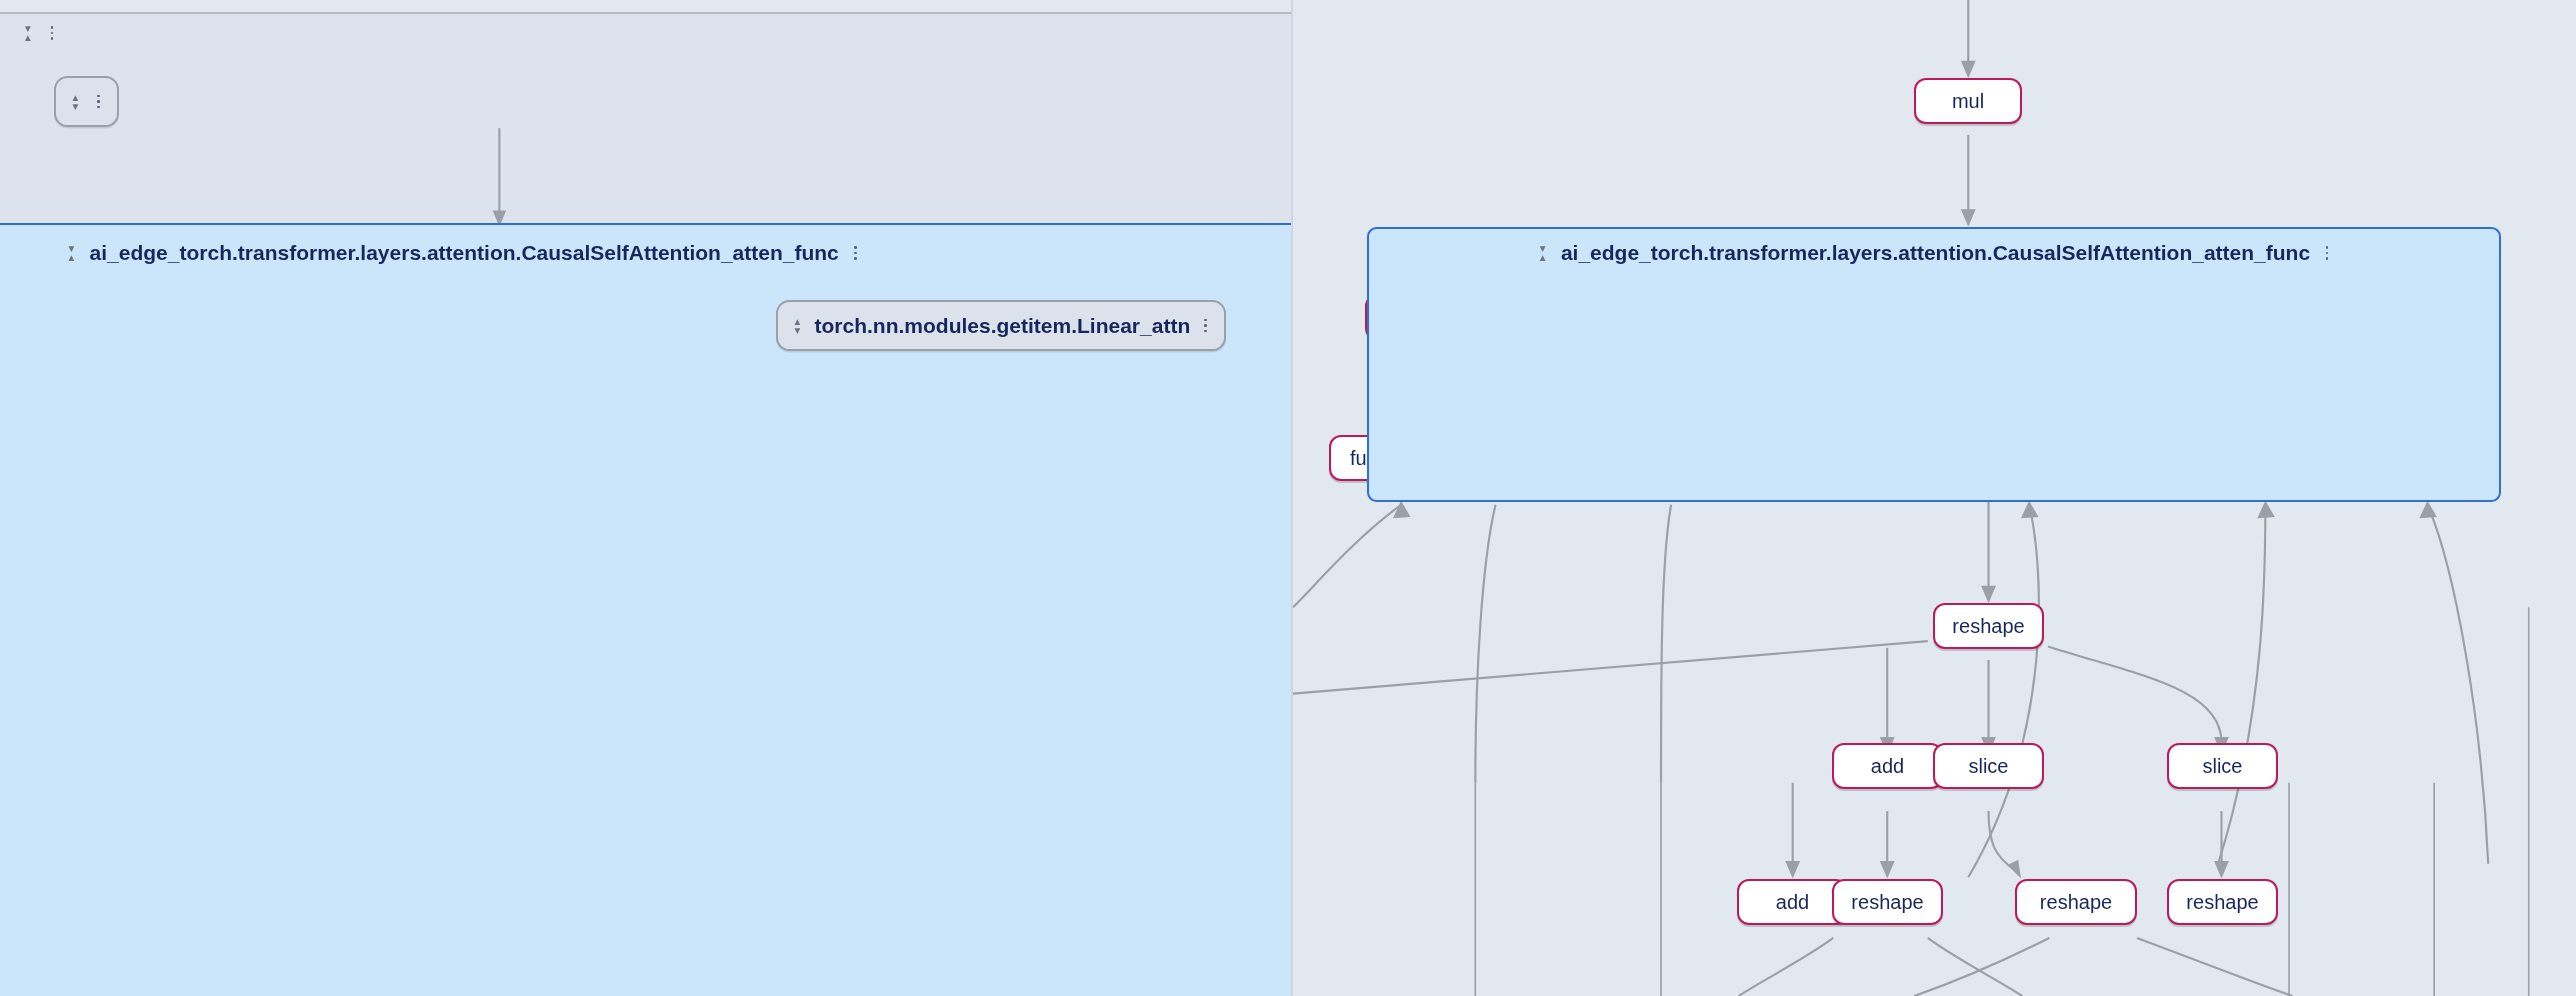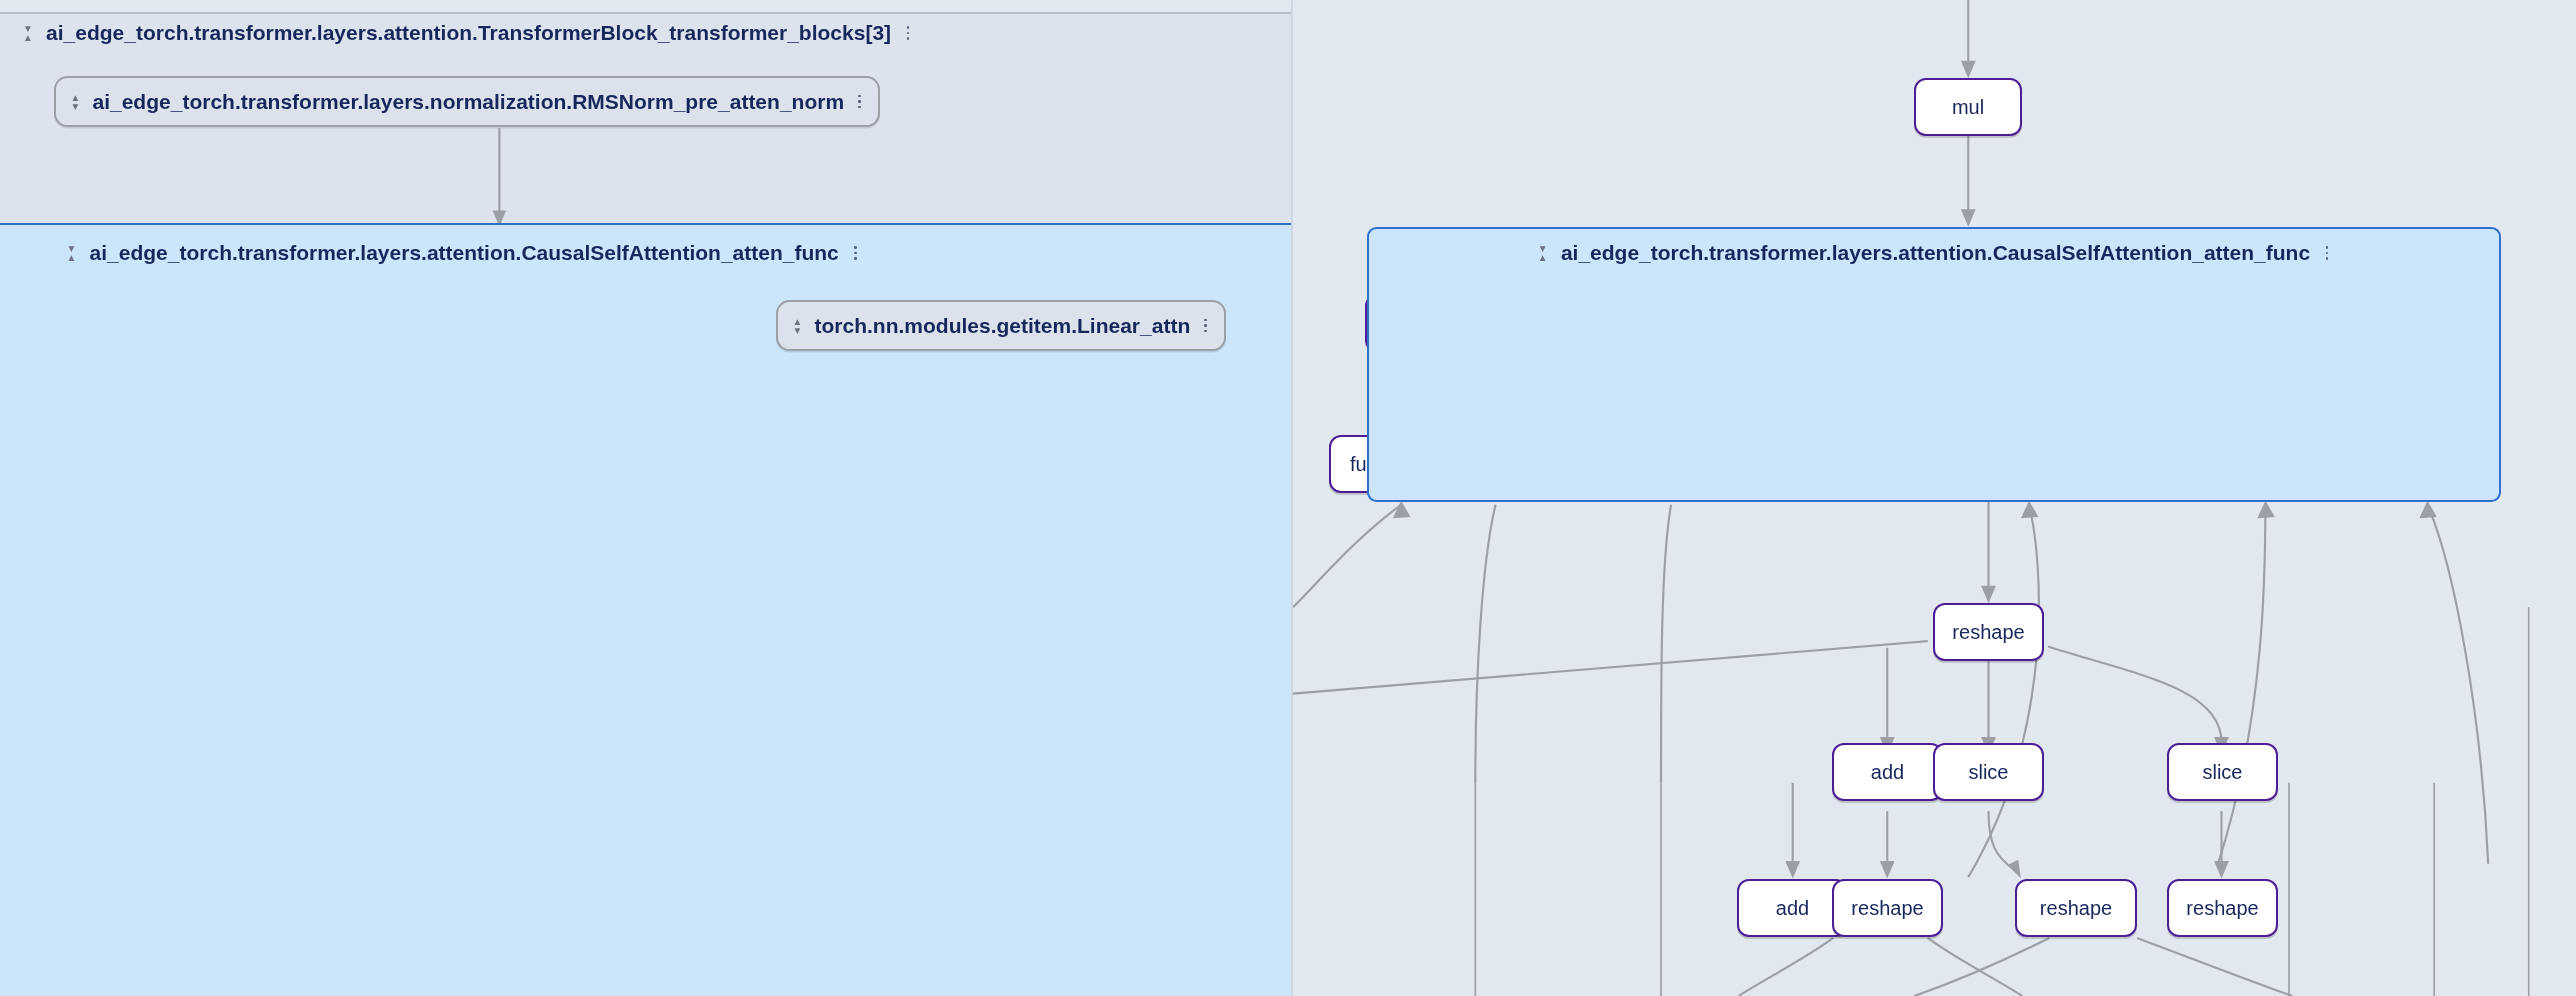--- a/index.html
+++ b/index.html
@@ -125,27 +125,27 @@
     box-shadow: 0 1.4px 0 rgba(0,0,0,.10);
   }
 
   
   .op {
     position: absolute;
     display: flex;
     align-items: center;
     justify-content: center;
     background: #ffffff;
-    border: 2px solid #4c1d95;
+    border: 2px solid #be185d;
     border-radius: 12px;
     font-size: 20px;
     color: #17275c;
     white-space: nowrap;
     box-shadow: 0 2px 0 rgba(0,0,0,.16);
-    height: 58px;
+    height: 46px;
   }
 
   
   .top-strip {
     position: absolute;
     top: 0; left: 0;
     width: 1293px; height: 13.5px;
     background: #e2e8f0;
     border-bottom: 2px solid #b6bcc6;
     z-index: 30;
@@ -161,34 +161,32 @@
     <div class="top-strip"></div>
 
     <div class="group" style="left:-4px; top:12px; width:1302px; height:988px; background:#dce3ed; border-radius:0;">
     </div>
 
     <div class="group-header" style="position:absolute; left:9.5px; top:15px; z-index:12;">
       <span class="ico-collapse">
           <b>▾</b>
           <b>▴</b>
         </span>
-      <span>ai_edge_torch.transformer.layers.attention.TransformerBlock_transformer_blocks[3]</span>
       <span class="ico-kebab">
           <i></i>
           <i></i>
           <i></i>
         </span>
     </div>
 
     <div class="pill" style="left:54px; top:76px; z-index:14;">
       <span class="ico-expand">
           <b>▴</b>
           <b>▾</b>
         </span>
-      <span>ai_edge_torch.transformer.layers.normalization.RMSNorm_pre_atten_norm</span>
       <span class="ico-kebab">
           <i></i>
           <i></i>
           <i></i>
         </span>
     </div>
 
     <div class="group group-open-top" style="left:-4px; top:223px; width:1302px; height:778px; background:#cbe5fb; z-index:8;">
     </div>
 

